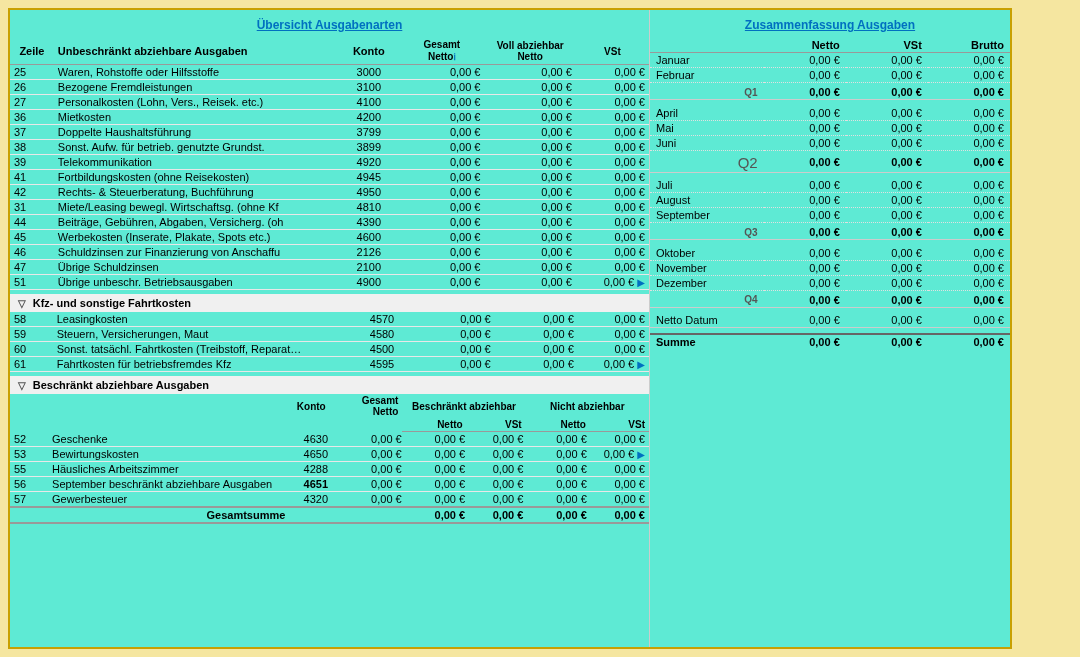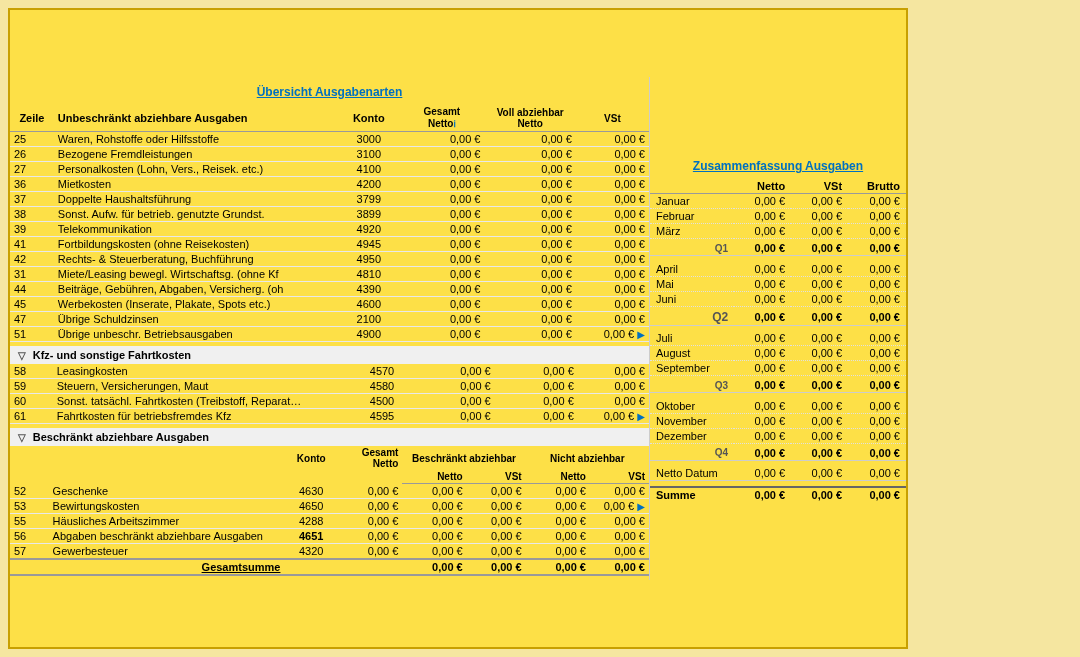--- a/index.html
+++ b/index.html
@@ -4,26 +4,25 @@
   <style>
     * { box-sizing: border-box; margin: 0; padding: 0; }
     body {
       font-family: Arial, sans-serif;
       font-size: 11px;
       background: #f5e6a0;
       padding: 8px;
     }
     .outer-border {
       border: 2px solid #c8a000;
-      background: #fde047;
+      background: #5eead4;
       display: flex;
       flex-direction: row;
-      width: 900px;
+      width: 1004px;
       min-height: 641px;
-      align-items: center;
     }
     .left-panel {
       flex: 0 0 640px;
       border-right: 1px solid #ccc;
       padding: 4px 0;
     }
     .right-panel {
       flex: 1;
       padding: 4px 0;
     }
@@ -201,20 +200,28 @@
     </tr>
           <tr class="data-row">
       <td class="col-zeile">45</td>
       <td class="col-desc">Werbekosten (Inserate, Plakate, Spots etc.)</td>
       <td class="col-konto">4600</td>
       <td class="col-netto">0,00 €</td>
       <td class="col-netto">0,00 €</td>
       <td class="col-vst">0,00 €</td>
     </tr>
           <tr class="data-row">
+      <td class="col-zeile">46</td>
+      <td class="col-desc">Schuldzinsen zur Finanzierung von Anschaffu</td>
+      <td class="col-konto">2126</td>
+      <td class="col-netto">0,00 €</td>
+      <td class="col-netto">0,00 €</td>
+      <td class="col-vst">0,00 €</td>
+    </tr>
+          <tr class="data-row">
       <td class="col-zeile">47</td>
       <td class="col-desc">Übrige Schuldzinsen</td>
       <td class="col-konto">2100</td>
       <td class="col-netto">0,00 €</td>
       <td class="col-netto">0,00 €</td>
       <td class="col-vst">0,00 €</td>
     </tr>
           <tr class="data-row">
       <td class="col-zeile">51</td>
       <td class="col-desc">Übrige unbeschr. Betriebsausgaben</td>
@@ -330,21 +337,21 @@
       <td style="width:220px;">Häusliches Arbeitszimmer</td>
       <td style="width:50px;text-align:center;">4288</td>
       <td style="width:60px;text-align:right;">0,00 €</td>
       <td style="width:60px;text-align:right;">0,00 €</td>
       <td style="width:55px;text-align:right;">0,00 €</td>
       <td style="width:60px;text-align:right;">0,00 €</td>
       <td style="width:55px;text-align:right;">0,00 €</td>
     </tr>
           <tr class="data-row">
       <td style="width:36px;">56</td>
-      <td style="width:220px;">Abgaben beschränkt abziehbare Ausgaben</td>
+      <td style="width:220px;">September beschränkt abziehbare Ausgaben</td>
       <td style="width:50px;text-align:center;font-weight:bold;">4651</td>
       <td style="width:60px;text-align:right;">0,00 €</td>
       <td style="width:60px;text-align:right;">0,00 €</td>
       <td style="width:55px;text-align:right;">0,00 €</td>
       <td style="width:60px;text-align:right;">0,00 €</td>
       <td style="width:55px;text-align:right;">0,00 €</td>
     </tr>
           <tr class="data-row">
       <td style="width:36px;">57</td>
       <td style="width:220px;">Gewerbesteuer</td>
@@ -352,21 +359,21 @@
       <td style="width:60px;text-align:right;">0,00 €</td>
       <td style="width:60px;text-align:right;">0,00 €</td>
       <td style="width:55px;text-align:right;">0,00 €</td>
       <td style="width:60px;text-align:right;">0,00 €</td>
       <td style="width:55px;text-align:right;">0,00 €</td>
     </tr>
         </tbody>
       <tfoot>
         <tr class="total-row">
           <td style="width:36px;"></td>
-          <td style="width:220px;text-align:right;font-weight:bold;text-decoration:underline;">Gesamtsumme</td>
+          <td style="width:220px;text-align:right;font-weight:bold;">Gesamtsumme</td>
           <td style="width:50px;"></td>
           <td style="width:60px;"></td>
           <td style="width:60px;text-align:right;">0,00 €</td>
           <td style="width:55px;text-align:right;">0,00 €</td>
           <td style="width:60px;text-align:right;">0,00 €</td>
           <td style="width:55px;text-align:right;">0,00 €</td>
         </tr>
       </tfoot>
     </table>
   </div>
@@ -389,26 +396,20 @@
         <td style="text-align:right;">0,00 €</td>
         <td style="text-align:right;">0,00 €</td>
         <td style="text-align:right;">0,00 €</td>
       </tr>
           <tr class="month-row">
         <td>Februar</td>
         <td style="text-align:right;">0,00 €</td>
         <td style="text-align:right;">0,00 €</td>
         <td style="text-align:right;">0,00 €</td>
       </tr>
-          <tr class="month-row">
-        <td>März</td>
-        <td style="text-align:right;">0,00 €</td>
-        <td style="text-align:right;">0,00 €</td>
-        <td style="text-align:right;">0,00 €</td>
-      </tr>
           <tr style="height: 2px;">
             <td colspan="4"></td>
           </tr>
           <tr class="quarter-row">
         <td style="text-align:right;padding-right:6px;font-weight:bold;font-size:10px;color:#555;">Q1</td>
         <td style="text-align:right;">0,00 €</td>
         <td style="text-align:right;">0,00 €</td>
         <td style="text-align:right;">0,00 €</td>
       </tr>
           <tr style="height: 6px;">
@@ -429,21 +430,21 @@
           <tr class="month-row">
         <td>Juni</td>
         <td style="text-align:right;">0,00 €</td>
         <td style="text-align:right;">0,00 €</td>
         <td style="text-align:right;">0,00 €</td>
       </tr>
           <tr style="height: 2px;">
             <td colspan="4"></td>
           </tr>
           <tr class="quarter-row">
-        <td style="text-align:right;padding-right:6px;font-weight:bold;font-size:12px;color:#555;">Q2</td>
+        <td style="text-align:right;padding-right:6px;font-weight:normal;font-size:15px;color:#555;">Q2</td>
         <td style="text-align:right;">0,00 €</td>
         <td style="text-align:right;">0,00 €</td>
         <td style="text-align:right;">0,00 €</td>
       </tr>
           <tr style="height: 6px;">
             <td colspan="4"></td>
           </tr>
           <tr class="month-row">
         <td>Juli</td>
         <td style="text-align:right;">0,00 €</td>

